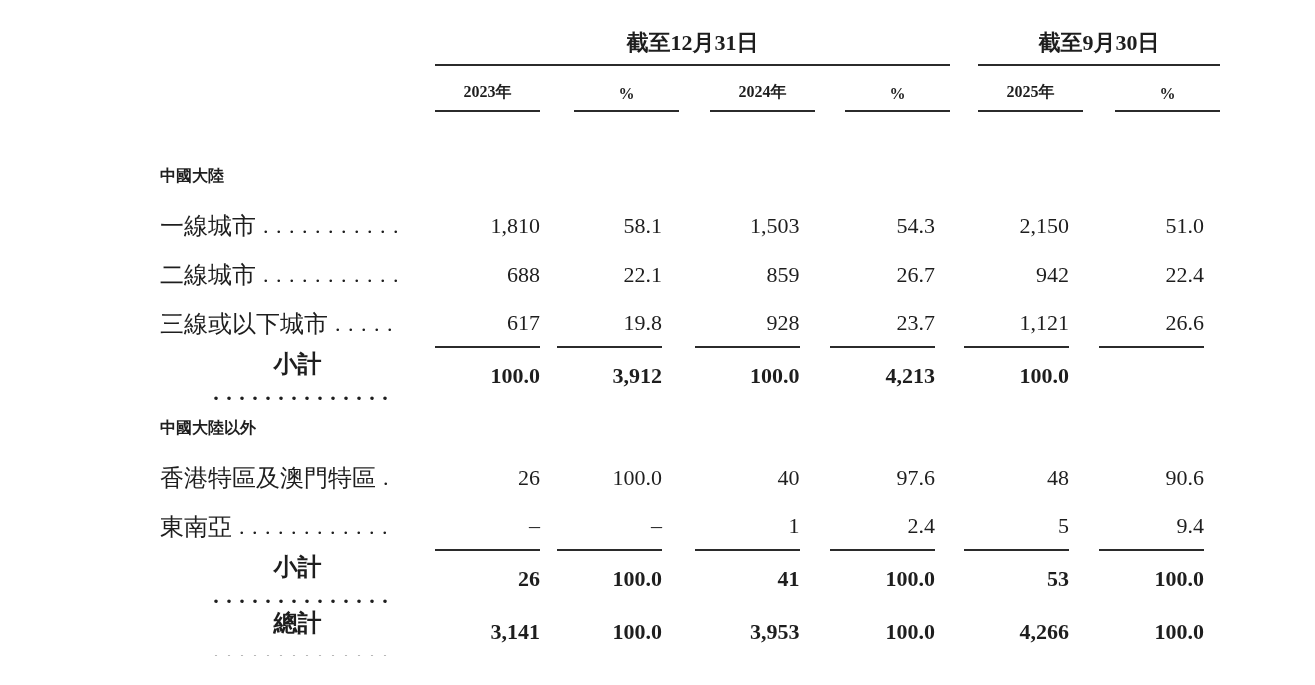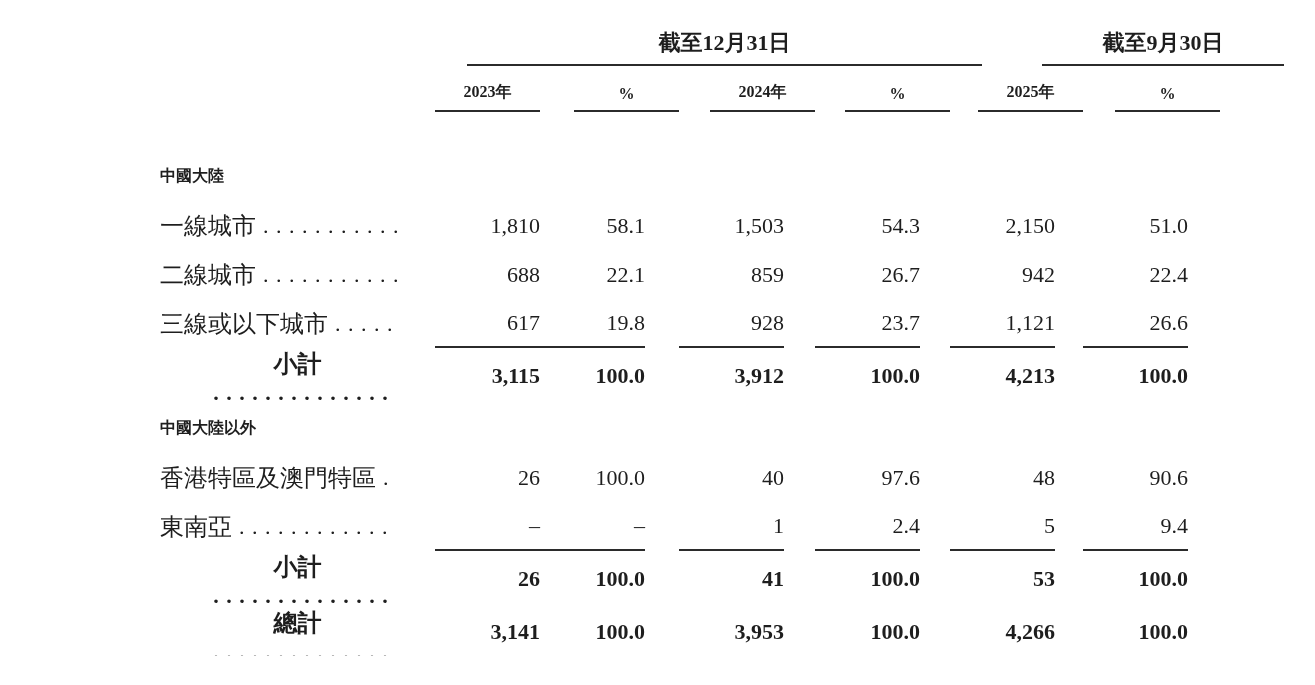--- a/index.html
+++ b/index.html
@@ -9,21 +9,21 @@
     background:#ffffff;
     color:#1e1e1e;
     font-family:"Liberation Serif","DejaVu Serif",serif;
     box-sizing:border-box;
     overflow:hidden;
   }
   .tbl { padding:28px 0 0 160px; }
 
   
   .row  { display:grid; grid-template-columns:275px 105px 139px 136px 135px 133px 137px; height:49px; }
-  .ghrow{ display:grid; grid-template-columns:275px 515px 270px; height:38px;gap:32px; }
+  .ghrow{ display:grid; grid-template-columns:275px 515px 270px; height:38px; }
   .chrow{ height:46px; }
   .subtotal-row, .total-row { height:56px; }
   .total-row { height:49px; }
 
   
   .gh {
     display:flex; justify-content:center; align-items:flex-end;
     font-weight:bold; font-size:22px;
     border-bottom:2px solid #2b2b2b; padding-bottom:6px;
   }
@@ -36,21 +36,21 @@
 
   
   .chrow .cell.num { display:flex; justify-content:flex-end; align-items:flex-end; }
   .chrow .nbox {
     width:105px; text-align:center; font-weight:bold; font-size:16px;
     border-bottom:2px solid #2b2b2b; padding-bottom:7px;
   }
 
   
   .cell.label { display:flex; align-items:center; font-size:24px; white-space:nowrap; overflow:hidden; }
-  .cell.num   { display:flex; justify-content:flex-start; align-items:center; }
+  .cell.num   { display:flex; justify-content:center; align-items:center; }
   .nbox { width:105px; text-align:right; font-size:22px; }
   .leader { margin-left:7px; font-size:22px; letter-spacing:1px; color:#1e1e1e; }
 
   .section-title { grid-column:1 / -1; display:flex; align-items:center; font-weight:bold; font-size:16px; }
   .bold .cell.label, .bold .nbox { font-weight:bold;flex-direction:column; }
 
   
   .ruled .cell.num { align-items:stretch; }
   .ruled .nbox {
     display:flex; align-items:center; justify-content:flex-end;
@@ -177,23 +177,20 @@
           <div class="nbox">26.6</div>
         </div>
     </div>
 
     <div class="row bold subtotal-row">
       <div class="cell label">
         <span>小計</span>
         <span class="leader">. . . . . . . . . . . . . .</span>
       </div>
       <div class="cell num">
-          <div class="nbox">3,115</div>
-        </div>
-      <div class="cell num">
           <div class="nbox">100.0</div>
         </div>
       <div class="cell num">
           <div class="nbox">3,912</div>
         </div>
       <div class="cell num">
           <div class="nbox">100.0</div>
         </div>
       <div class="cell num">
           <div class="nbox">4,213</div>

